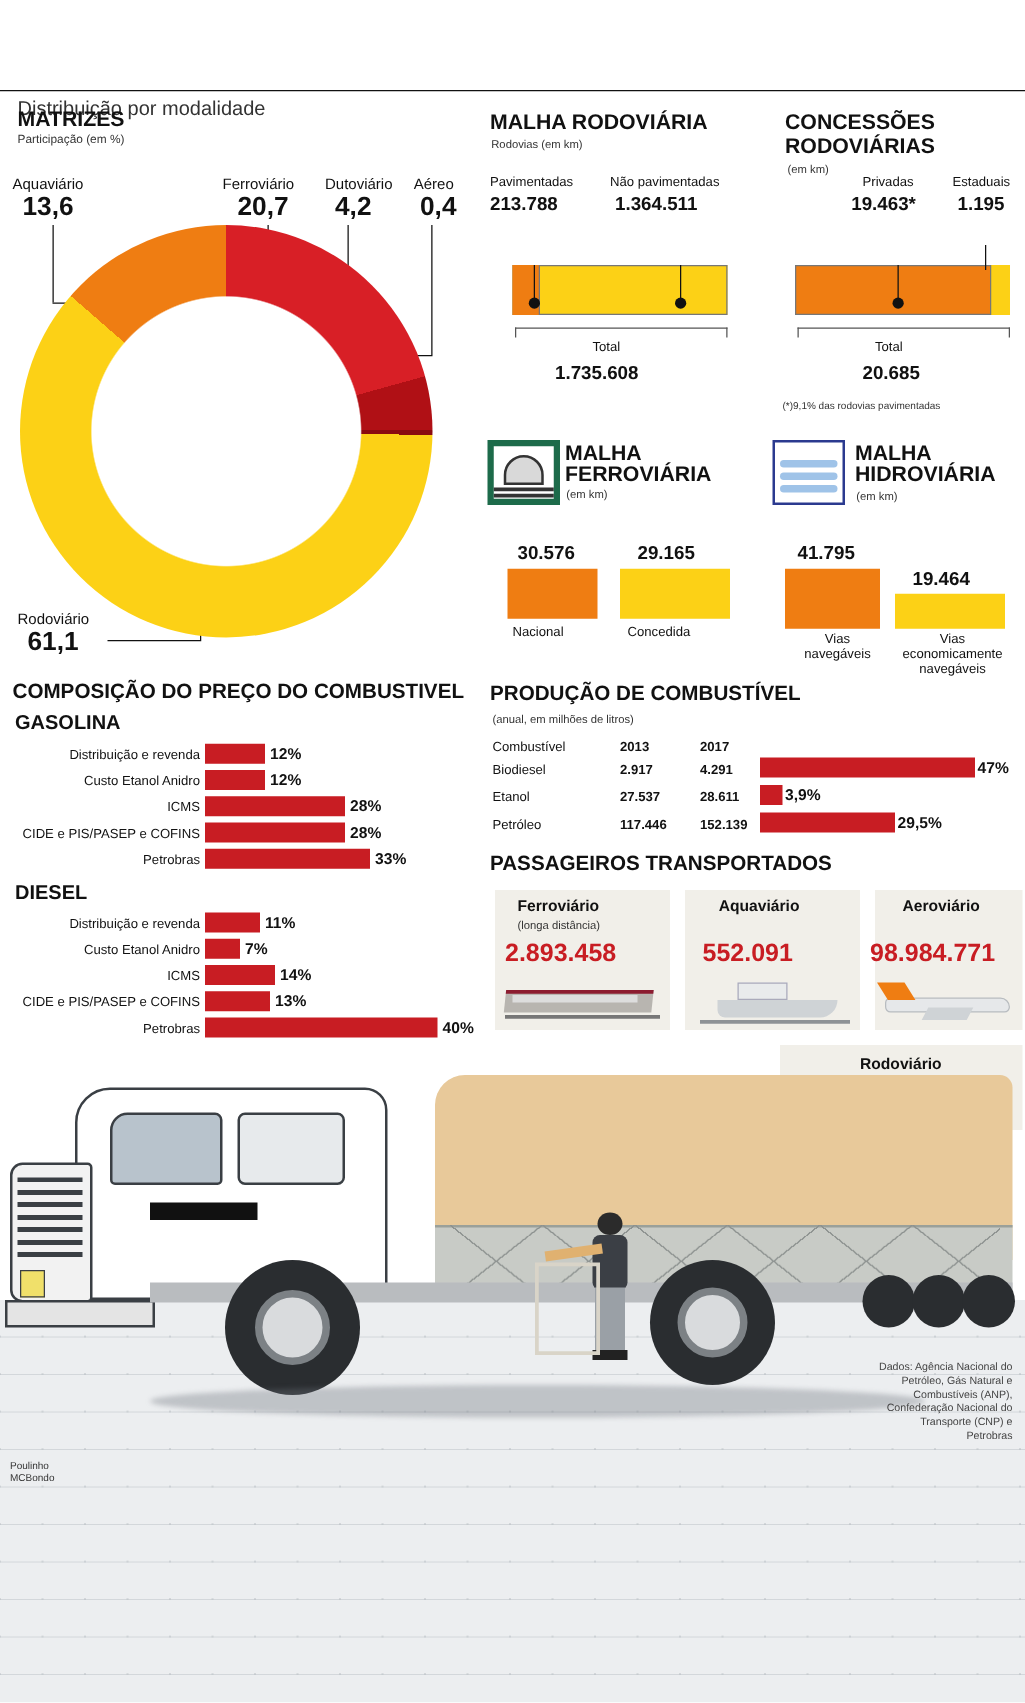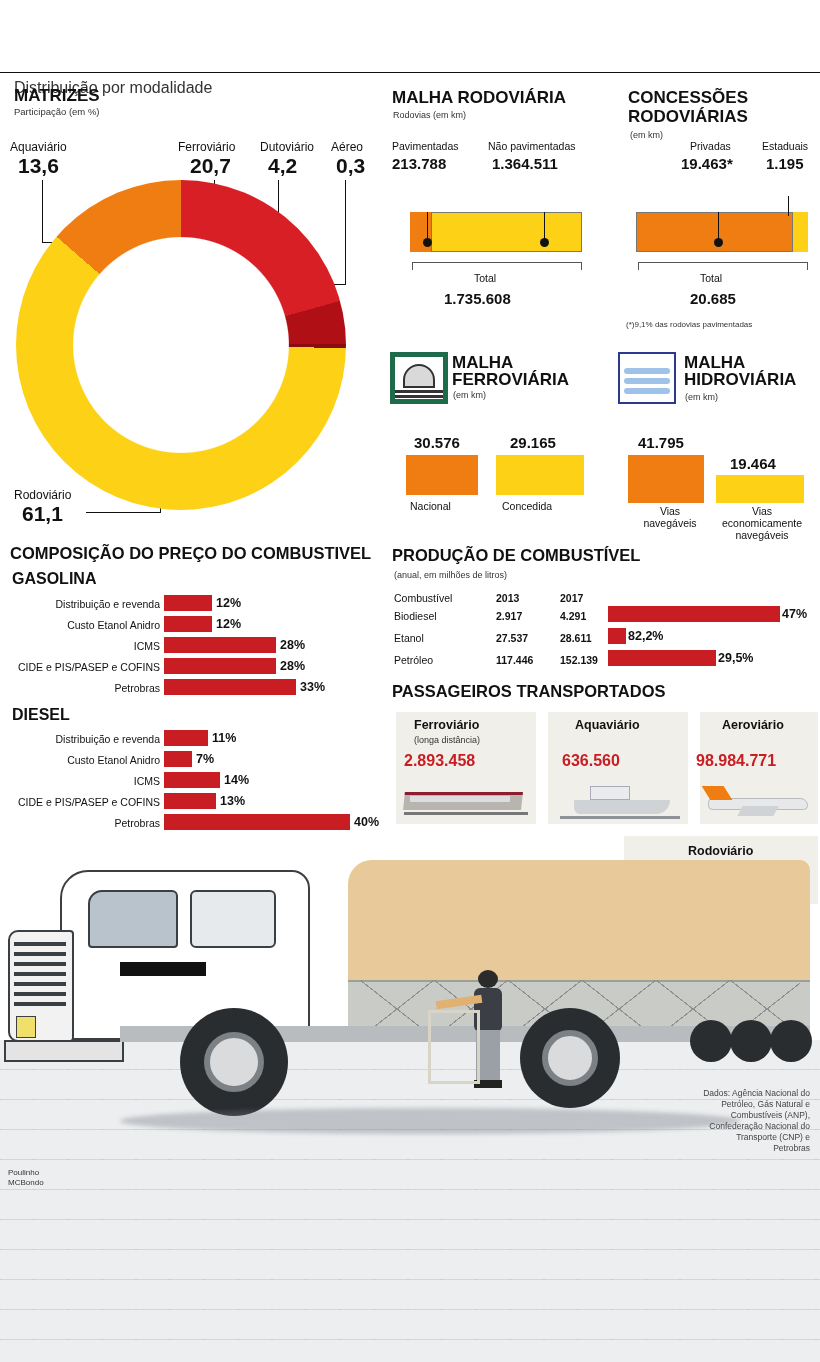--- a/index.html
+++ b/index.html
@@ -62,21 +62,21 @@
   .crow-lbl { position:absolute; font-size:10.5px; text-align:right; }
   .cpct { position:absolute; font-size:12.5px; font-weight:bold; }
 
   
   .tb { position:absolute; font-size:10.5px; }
   .tb.b { font-weight:bold; }
 
   
   .pcard { position:absolute; background:#f1efe9; }
   .pcard-t { position:absolute; font-size:12.5px; font-weight:bold; color:#111; }
-  .pcard-n { position:absolute; font-size:16px; font-weight:bold; color:#c81d23; }
+  .pcard-n { position:absolute; font-size:20px; font-weight:bold; color:#c81d23; }
 
   
   .credit { position:absolute; right:10px; top:1088px; width:110px; text-align:right; font-size:8.5px; color:#444; line-height:11px; }
   .sig { position:absolute; left:8px; top:1168px; font-size:8px; color:#333; line-height:10px; }
 
   
   .truck-area { position:absolute; left:0; top:830px; width:820px; height:430px; }
   .ground { position:absolute; left:0; top:1040px; width:820px; height:322px; background:#eceef0; }
   .hexpat {
     position:absolute; left:0; top:1040px; width:820px; height:322px;
@@ -101,21 +101,21 @@
   <div class="lbl" style="left:10px; top:140px;">Aquaviário</div>
   <div class="val" style="left:18px; top:154px;">13,6</div>
 
   <div class="lbl" style="left:178px; top:140px;">Ferroviário</div>
   <div class="val" style="left:190px; top:154px;">20,7</div>
 
   <div class="lbl" style="left:260px; top:140px;">Dutoviário</div>
   <div class="val" style="left:268px; top:154px;">4,2</div>
 
   <div class="lbl" style="left:331px; top:140px;">Aéreo</div>
-  <div class="val" style="left:336px; top:154px;">0,3</div>
+  <div class="val" style="left:336px; top:154px;">0,4</div>
 
   <div class="lbl" style="left:14px; top:488px;">Rodoviário</div>
   <div class="val" style="left:22px; top:502px;">61,1</div>
 
   <div class="leader" style="left:42px; top:180px; width:1px; height:62px;"></div>
   <div class="leader" style="left:42px; top:242px; width:55px; height:1px;"></div>
   <div class="dot" style="left:93px; top:238px;"></div>
 
   <div class="leader" style="left:214px; top:180px; width:1px; height:62px;"></div>
   <div class="dot" style="left:210px; top:240px;"></div>
@@ -270,21 +270,21 @@
   <div class="tb" style="left:394px; top:610px;">Biodiesel</div>
   <div class="tb b" style="left:496px; top:610px;">2.917</div>
   <div class="tb b" style="left:560px; top:610px;">4.291</div>
   <div class="cbar" style="left:608px; top:606px; width:172px;"></div>
   <div class="cpct" style="left:782px; top:607px;">47%</div>
 
   <div class="tb" style="left:394px; top:632px;">Etanol</div>
   <div class="tb b" style="left:496px; top:632px;">27.537</div>
   <div class="tb b" style="left:560px; top:632px;">28.611</div>
   <div class="cbar" style="left:608px; top:628px; width:18px;"></div>
-  <div class="cpct" style="left:628px; top:629px;">82,2%</div>
+  <div class="cpct" style="left:628px; top:629px;">3,9%</div>
 
   <div class="tb" style="left:394px; top:654px;">Petróleo</div>
   <div class="tb b" style="left:496px; top:654px;">117.446</div>
   <div class="tb b" style="left:560px; top:654px;">152.139</div>
   <div class="cbar" style="left:608px; top:650px; width:108px;"></div>
   <div class="cpct" style="left:718px; top:651px;">29,5%</div>
 
   <div style="position:absolute; left:392px; top:682px; font-size:16.5px; font-weight:bold;">PASSAGEIROS TRANSPORTADOS</div>
 
   <div class="pcard" style="left:396px; top:712px; width:140px; height:112px;"></div>
@@ -292,21 +292,21 @@
   <div style="position:absolute; left:414px; top:735px; font-size:9px; color:#333;">(longa distância)</div>
   <div class="pcard-n" style="left:404px; top:752px;">2.893.458</div>
   <div style="position:absolute; left:404px; top:786px; width:126px; height:34px;">
     <div style="position:absolute; left:0; top:6px; width:118px; height:18px; background:#b8b5b0; border-top:3px solid #8c1c30; transform: skewX(-6deg);"></div>
     <div style="position:absolute; left:6px; top:10px; width:100px; height:6px; background:#ddd;"></div>
     <div style="position:absolute; left:0; top:26px; width:124px; height:3px; background:#777;"></div>
   </div>
 
   <div class="pcard" style="left:548px; top:712px; width:140px; height:112px;"></div>
   <div class="pcard-t" style="left:575px; top:718px;">Aquaviário</div>
-  <div class="pcard-n" style="left:562px; top:752px;">636.560</div>
+  <div class="pcard-n" style="left:562px; top:752px;">552.091</div>
   <div style="position:absolute; left:560px; top:784px; width:120px; height:36px;">
     <div style="position:absolute; left:14px; top:16px; width:96px; height:14px; background:#cfd3d6; border-radius:0 0 14px 6px;"></div>
     <div style="position:absolute; left:30px; top:2px; width:40px; height:14px; background:#e9ebec; border:1px solid #aab;"></div>
     <div style="position:absolute; left:0; top:32px; width:120px; height:3px; background:#8e9296;"></div>
   </div>
 
   <div class="pcard" style="left:700px; top:712px; width:118px; height:112px;"></div>
   <div class="pcard-t" style="left:722px; top:718px;">Aeroviário</div>
   <div class="pcard-n" style="left:696px; top:752px;">98.984.771</div>
   <div style="position:absolute; left:700px; top:784px; width:116px; height:36px;">

